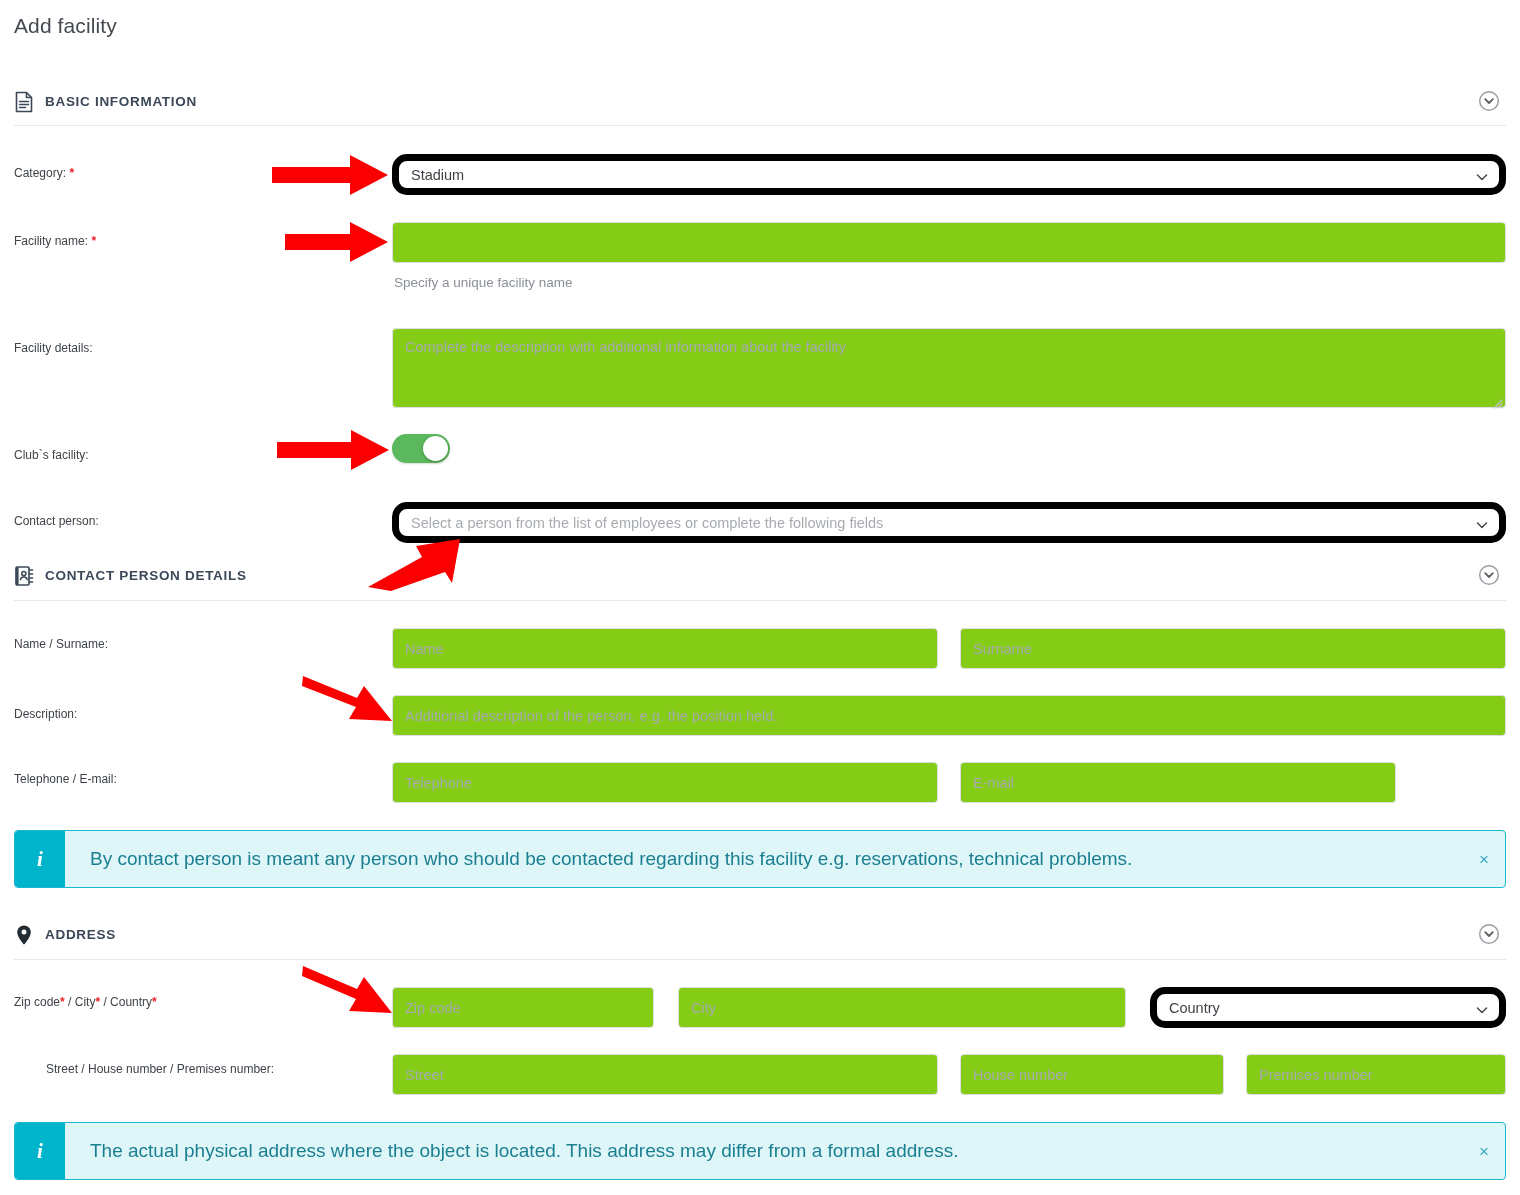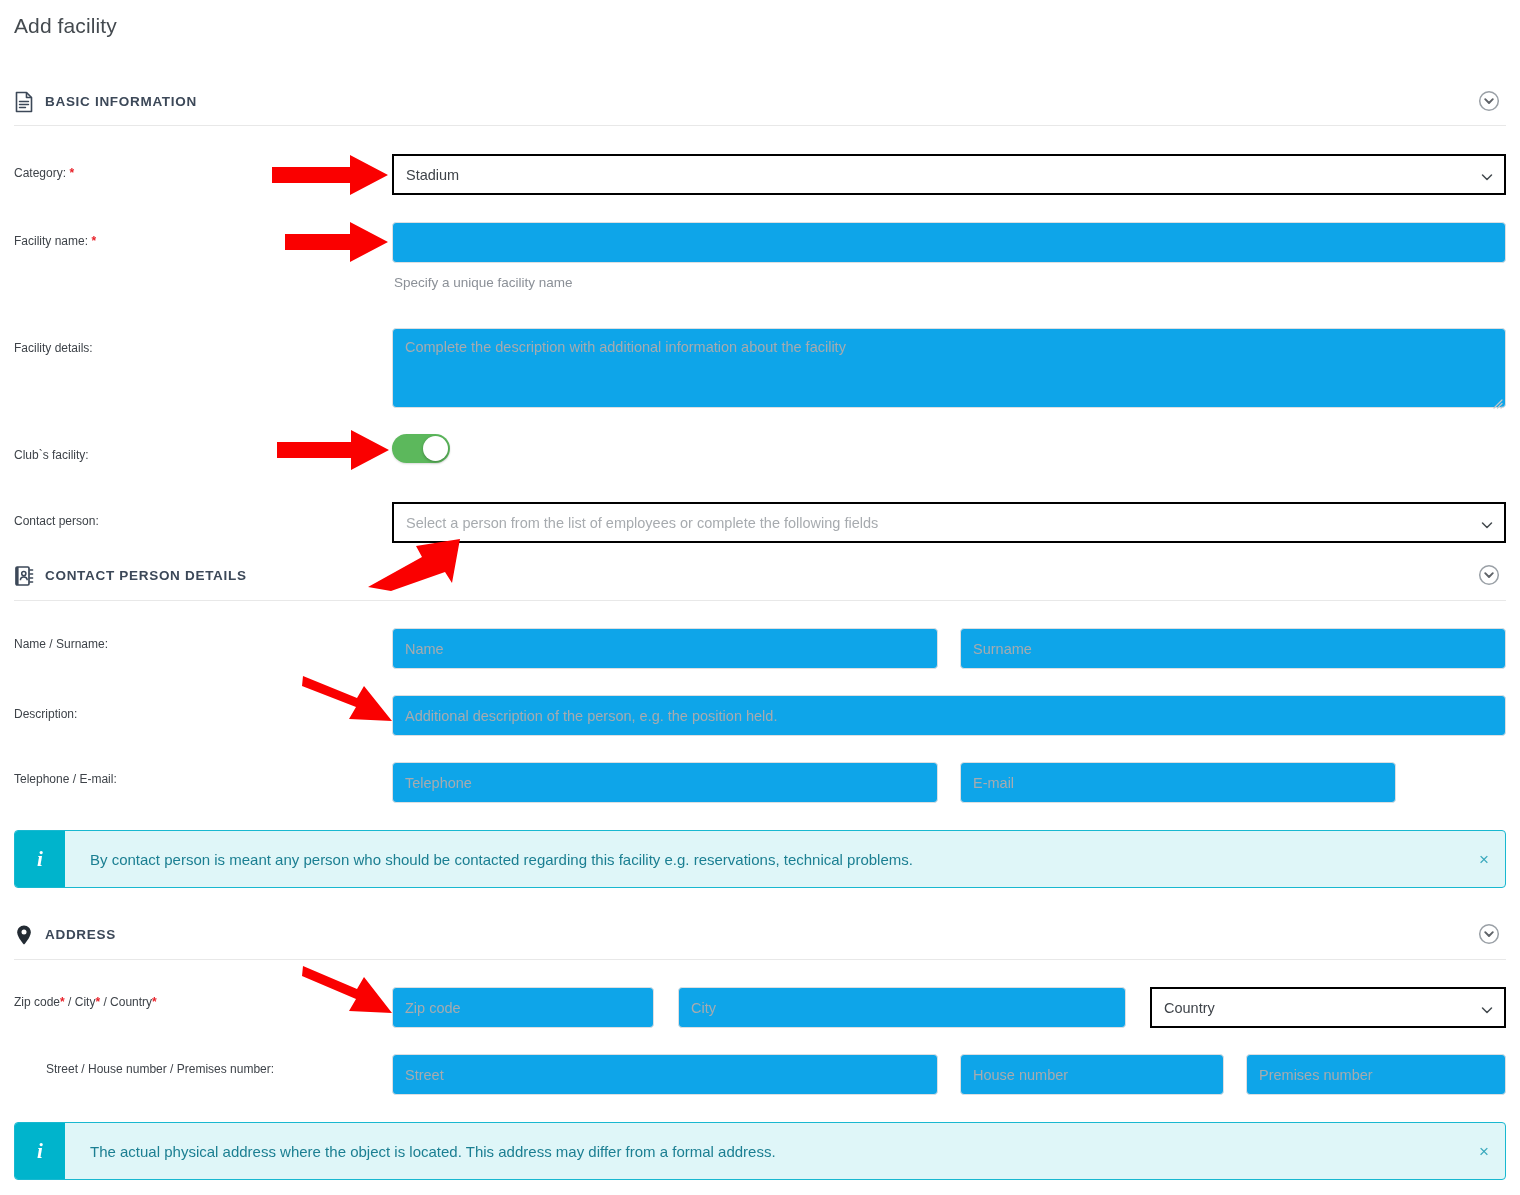--- a/index.html
+++ b/index.html
@@ -47,41 +47,41 @@
   .label {
     position: absolute;
     font-size: 12px; color: #3e4349; white-space: nowrap;
   }
   .req { color: #e8222a; font-weight: bold; }
 
   .fld {
     position: absolute;
     border: 1px solid #dcdfe2;
     border-radius: 4px;
-    background: #0ea5e9;
+    background: #84cc16;
     font-family: "Liberation Sans", sans-serif;
     font-size: 14.5px;
     color: #3e4349;
     padding: 0 12px;
     outline: none;
   }
   .fld::placeholder { color: #a7abaf; opacity: 1; }
   textarea.fld {
     padding: 9px 12px;
     resize: none;
     line-height: 1.35;
   }
   .resize-grip {
     position: absolute; width: 11px; height: 11px; pointer-events: none;
   }
 
   
   .selbox {
     position: absolute;
-    border: 2px solid #000000; border-radius: 0; background: #fff;
+    border: 7px solid #000000; border-radius: 15px; background: #fff;
     cursor: pointer;
   }
   .selbox .selval {
     position: absolute; left: 12px; top: 50%; transform: translateY(-50%);
     font-size: 14.5px; color: #3e4349; white-space: nowrap;
   }
   .selbox .selval.ph { color: #a7abaf; }
   .selbox .caret {
     position: absolute; right: 11px; top: 50%; transform: translateY(-50%);
     width: 12px; height: 12px;
@@ -116,21 +116,21 @@
     background: #00b4cc;
   }
   .alert .ibox .iglyph {
     position: absolute; left: 0; right: 0; top: 50%; transform: translateY(-50%);
     text-align: center; color: #ffffff;
     font-family: "Liberation Serif", serif;
     font-style: italic; font-weight: bold; font-size: 21px;
   }
   .alert .atext {
     position: absolute; left: 75px; top: 50%; transform: translateY(-50%);
-    font-size: 15px; color: #1b7f92;
+    font-size: 19px; color: #1b7f92;
   }
   .alert .aclose {
     position: absolute; right: 16px; top: 50%; transform: translateY(-50%);
     font-size: 17px; color: #3aa9bd; cursor: pointer; line-height: 1;
   }
 
   
   .arrow { position: absolute; pointer-events: none; }
 </style>
 </head>

